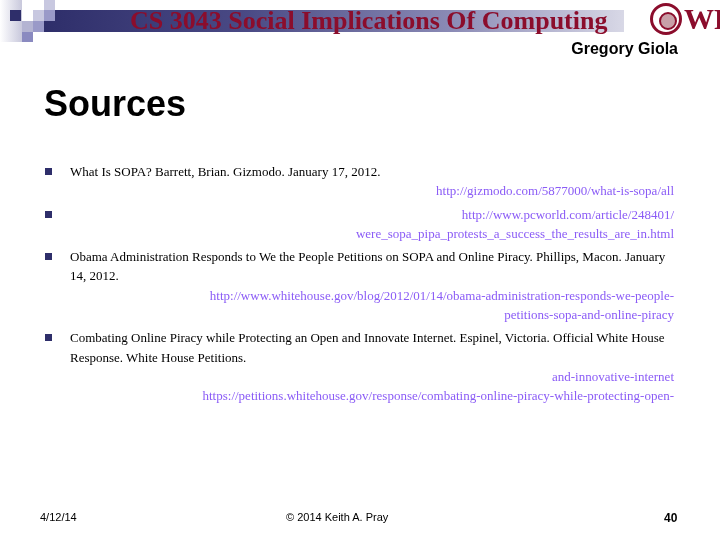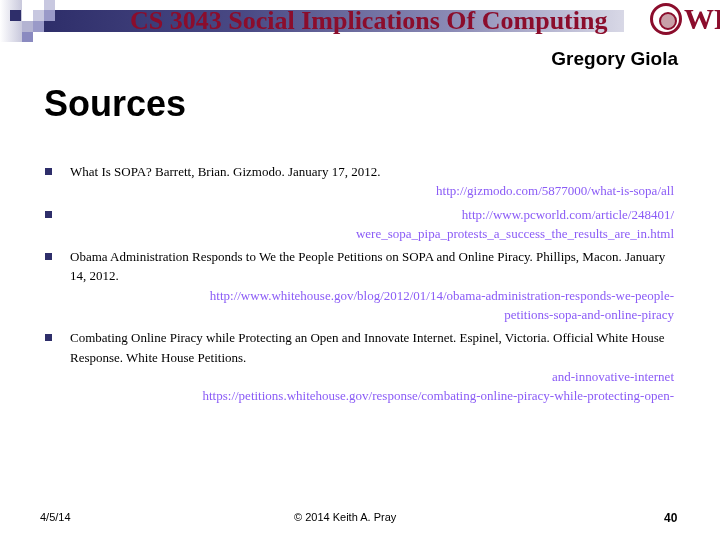--- a/index.html
+++ b/index.html
@@ -23,37 +23,37 @@
     }
     .seal-inner {
       position: absolute; left: 6px; top: 6px; width: 14px; height: 14px; border-radius: 50%;
       border: 2px solid #8b0d2c; background: #c8a0a8;
     }
     .wpi {
       position: absolute; left: 36px; top: 0px; font-family: "Liberation Serif", serif;
       font-weight: bold; font-size: 30px; color: #8b0d2c; line-height: 34px;
     }
     .author {
-      position: absolute; right: 42px; top: 48px; font-family: "Liberation Sans", sans-serif;
-      font-weight: bold; font-size: 19px; color: #000;
+      position: absolute; right: 42px; top: 40px; font-family: "Liberation Sans", sans-serif;
+      font-weight: bold; font-size: 16px; color: #000;
     }
     .slide-title {
       position: absolute; left: 44px; top: 82px; font-family: "Liberation Sans", sans-serif;
       font-weight: bold; font-size: 36px; color: #000; line-height: 44px;
     }
     .sources { position: absolute; left: 44px; top: 162px; width: 630px; margin: 0; padding: 0; list-style: none; }
     .source { position: relative; padding-left: 26px; margin-bottom: 4px; font-size: 13px; line-height: 19.3px; color: #000; }
     .bullet {
       position: absolute; left: 1px; top: 6px; width: 7px; height: 7px; background: #2e2e6a;
     }
     .ref-text { display: block; }
     .ref-link { display: block; color: #8b5cf6; text-decoration-color: #666; text-align: right; }
     .footer { position: absolute; top: 511px; font-family: "Liberation Sans", sans-serif; font-size: 11px; color: #000; }
     .footer-date { left: 40px; }
-    .footer-copy { left: 294px; }
+    .footer-copy { left: 286px; }
     .footer-page { left: 664px; font-weight: bold; font-size: 12px; }
   </style>
 </head>
 <body>
 
 <div>
   <div class="header-bar"></div>
   <div class="sq" style="left:0;top:0;width:22px;height:42px;background:linear-gradient(to right,#ffffff,#c8c8dc);"></div>
   <div class="sq" style="left:10px;top:10px;width:11px;height:11px;background:#2e2e6a;"></div>
   <div class="sq" style="left:22px;top:21px;width:11px;height:11px;background:#b4b4d2;"></div>
@@ -95,15 +95,15 @@
     <a class="ref-link">petitions-sopa-and-online-piracy</a>
   </li>
   <li class="source">
     <span class="bullet"></span>
     <span class="ref-text" style="width:600px;">Combating Online Piracy while Protecting an Open and Innovate Internet. Espinel, Victoria. Official White House Response. White House Petitions.</span>
     <a class="ref-link">and-innovative-internet</a>
     <a class="ref-link">https://petitions.whitehouse.gov/response/combating-online-piracy-while-protecting-open-</a>
   </li>
 </ul>
 
-<div class="footer footer-date">4/5/14</div>
+<div class="footer footer-date">4/12/14</div>
 <div class="footer footer-copy">© 2014 Keith A. Pray</div>
 <div class="footer footer-page">40</div>
 
 </body></html>

